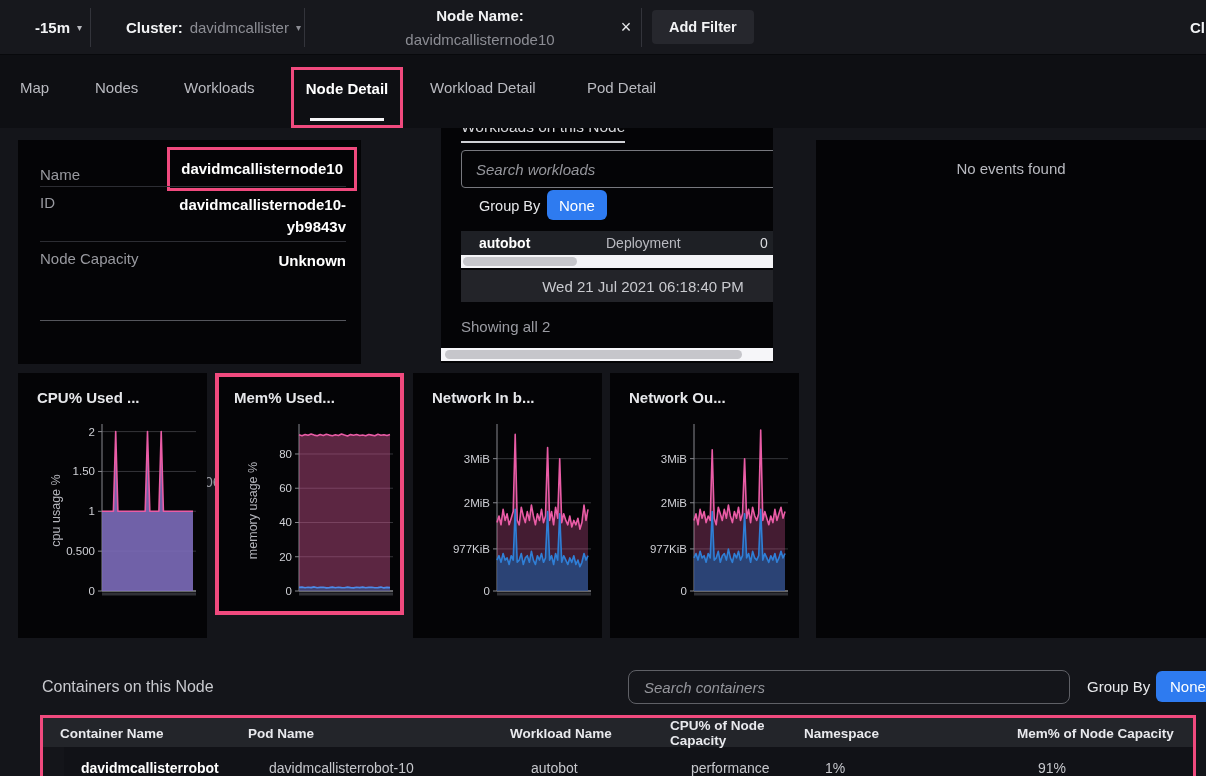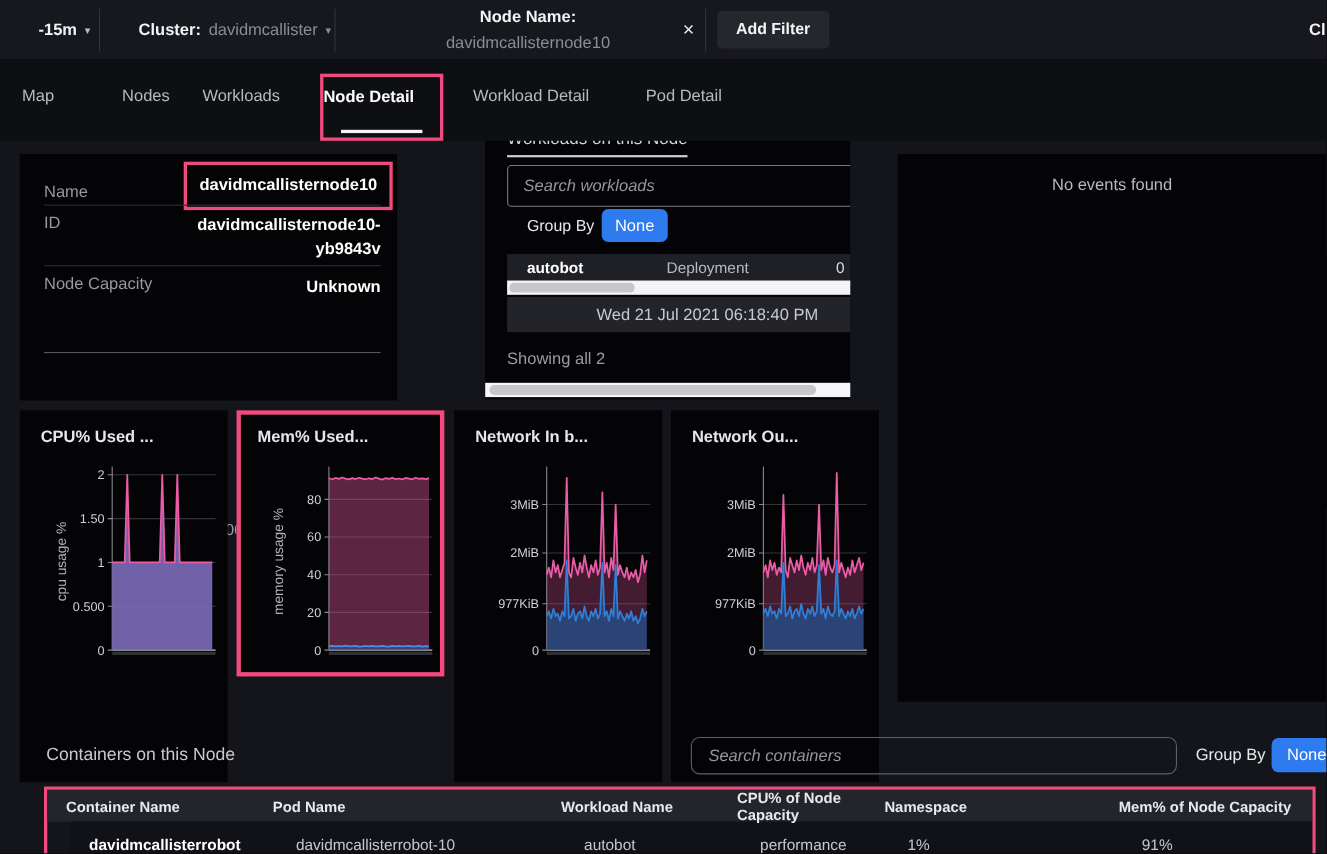--- a/index.html
+++ b/index.html
@@ -16,21 +16,21 @@
   .caret.gray { color:#8c8d94; }
   .vdiv { position:absolute; top:8px; width:1px; height:39px; background:#33343b; }
   #node-name-filter { left:318px; top:7px; height:40px; width:284px; padding:0 12px; background:#17181d;flex-direction:column; }
   #remove-filter { position:absolute; left:612px; top:0; width:28px; height:55px; display:flex; align-items:center; justify-content:center; color:#e8e9ec; font-size:18px; cursor:pointer; }
   #add-filter-btn { position:absolute; left:652px; top:10px; height:34px; padding:0 17px; background:#26272d; border:none; border-radius:4px; color:#f2f3f5; font-weight:bold; font-size:14.5px; font-family:inherit; cursor:pointer; }
   #fb-right-clipped { position:absolute; left:1190px; top:0; height:55px; display:flex; align-items:center; color:#f2f3f5; font-weight:bold; font-size:15px; }
 
   
   #tab-bar { position:absolute; left:0; top:55px; width:1206px; height:73px; background:#0e0f13; }
   .tab { position:absolute; top:0; padding-top:24px; height:73px; color:#b9bac0; font-size:15px; cursor:pointer; white-space:nowrap; }
-  #tab-box { position:absolute; left:291px; top:12px; width:112px; height:61px; border:3px solid #f04a7e; display:flex; flex-direction:column; align-items:flex-start; }
+  #tab-box { position:absolute; left:291px; top:12px; width:112px; height:61px; border:3px solid #f04a7e; display:flex; flex-direction:column; align-items:center; }
   #tab-box .tab-sel { position:relative; padding-top:10px; color:#ffffff; font-weight:bold; font-size:15px; cursor:pointer; }
   #tab-box .underline { position:absolute; left:16px; right:16px; top:48px; height:2.5px; background:#f5f5f7; }
 
   
   .panel { position:absolute; background:#040406; }
   #node-info { left:18px; top:140px; width:343px; height:224px; }
   .ni-row { position:absolute; left:22px; right:15px; display:flex; justify-content:space-between; }
   .ni-label { color:#98999f; font-size:15px; }
   .ni-value { color:#ffffff; font-weight:bold; font-size:15px; text-align:right; line-height:22px; }
   .ni-div { position:absolute; left:22px; right:15px; height:1px; background:#2c2d33; }
@@ -52,21 +52,21 @@
   #wl-date-row { position:absolute; left:20px; top:142px; width:364px; height:32px; background:#232429; display:flex; align-items:center; justify-content:center; color:#c9cacf; font-size:15px; }
   #wl-footer { position:absolute; left:20px; top:190px; color:#9b9ca3; font-size:15px; }
   #wl-bscroll { position:absolute; left:0; top:220px; width:384px; height:13px; background:#f6f6f9; }
   #wl-bscroll .thumb { position:absolute; left:4px; top:2px; width:297px; height:9px; background:#c6c6cb; border-radius:5px; }
 
   
   #events-panel { left:816px; top:140px; width:390px; height:498px; }
   #events-empty { padding-top:20px; text-align:center; color:#b9bac0; font-size:15px; }
 
   
-  .chart-card { position:absolute; top:373px; width:189px; height:338px; background:#040406; }
+  .chart-card { position:absolute; top:373px; width:189px; height:265px; background:#040406; }
   .chart-card.hl { border:4px solid #f04a7e; height:242px; }
   .chart-title { position:absolute; left:19px; top:16px; color:#e6e7ea; font-weight:bold; font-size:15px; white-space:nowrap; }
   .chart-svg { position:absolute; left:0; top:25px; }
   .chart-card.hl .chart-svg { left:-4px; top:21px; }
   .chart-card.hl .chart-title { left:15px; top:12px; }
 
   
   #containers-title { position:absolute; left:42px; top:678px; color:#c9cacf; font-size:16px; }
   #ct-search { position:absolute; left:628px; top:670px; width:442px; height:34px; background:transparent; border:1px solid #5f6066; border-radius:8px; color:#e8e9ec; font-size:15px; font-style:italic; padding:0 15px; font-family:inherit; outline:none; }
   #ct-search::placeholder { color:#95969c; }
@@ -103,21 +103,21 @@
       <span class="caret gray">▾</span>
     </div>
     <div id="remove-filter">×</div>
     <div class="vdiv" style="left:641px;"></div>
     <button id="add-filter-btn">Add Filter</button>
     <span id="fb-right-clipped">Cl</span>
   </header>
 
   <nav id="tab-bar">
     <div class="tab" style="left:20px;">Map</div>
-    <div class="tab" style="left:111px;">Nodes</div>
+    <div class="tab" style="left:95px;">Nodes</div>
     <div class="tab" style="left:184px;">Workloads</div>
     <div id="tab-box">
       <div class="tab-sel">Node Detail</div>
       <div class="underline"></div>
     </div>
     <div class="tab" style="left:430px;">Workload Detail</div>
     <div class="tab" style="left:587px;">Pod Detail</div>
   </nav>
 
   <section class="panel" id="node-info">

